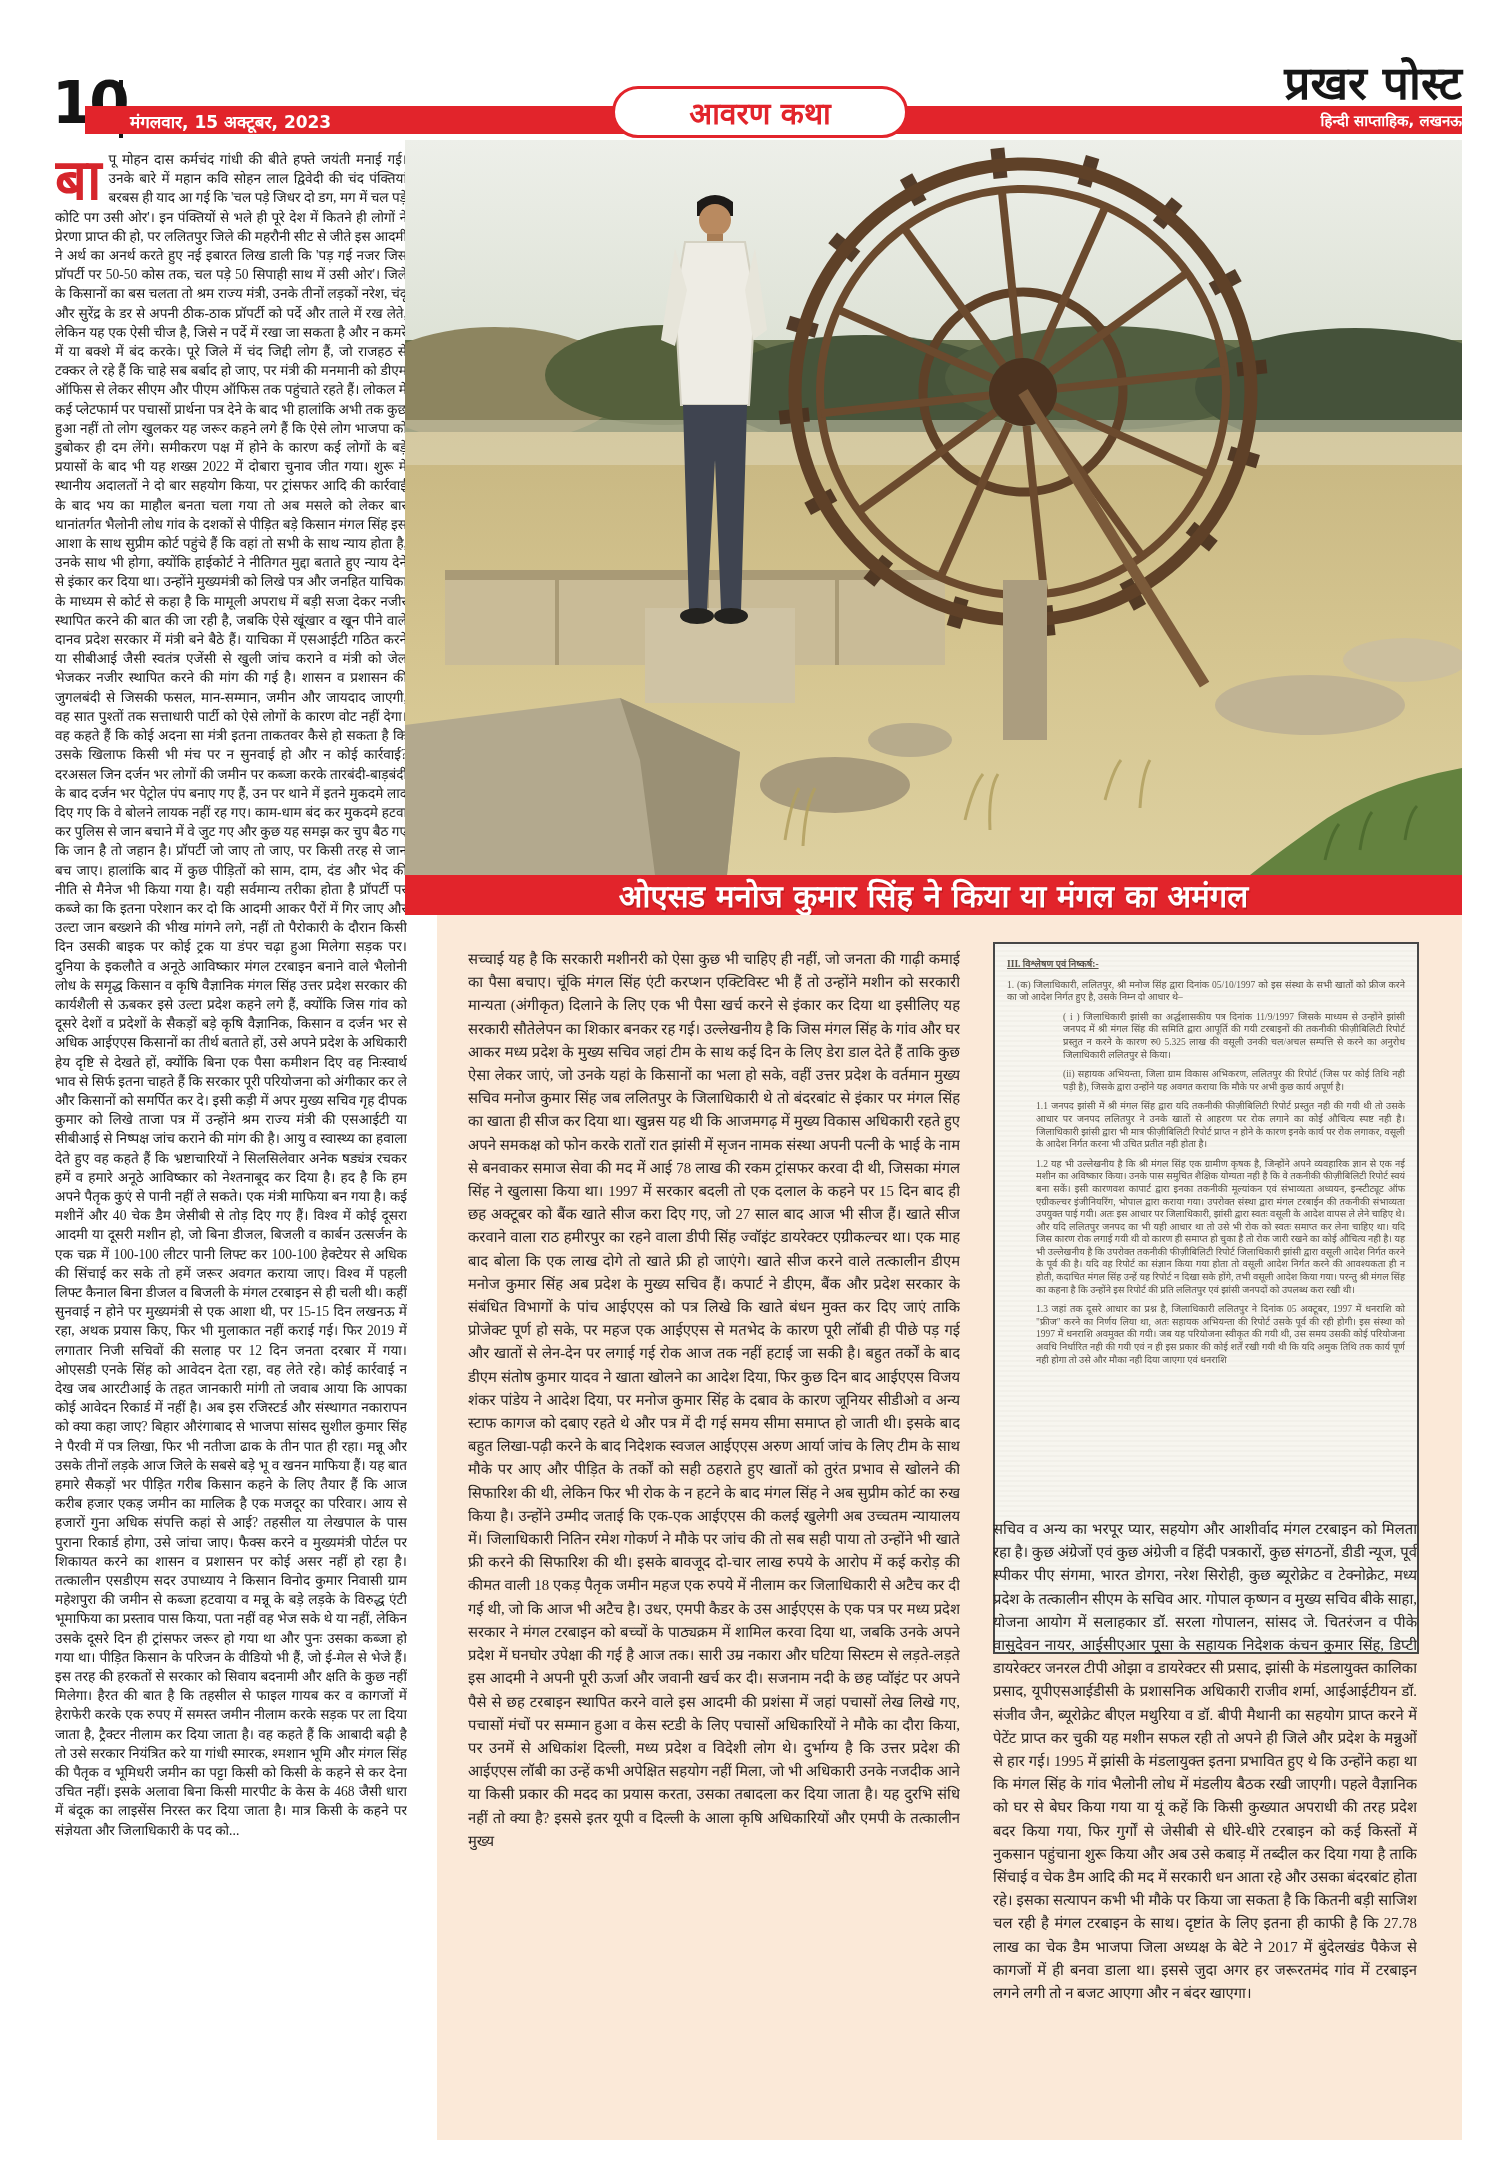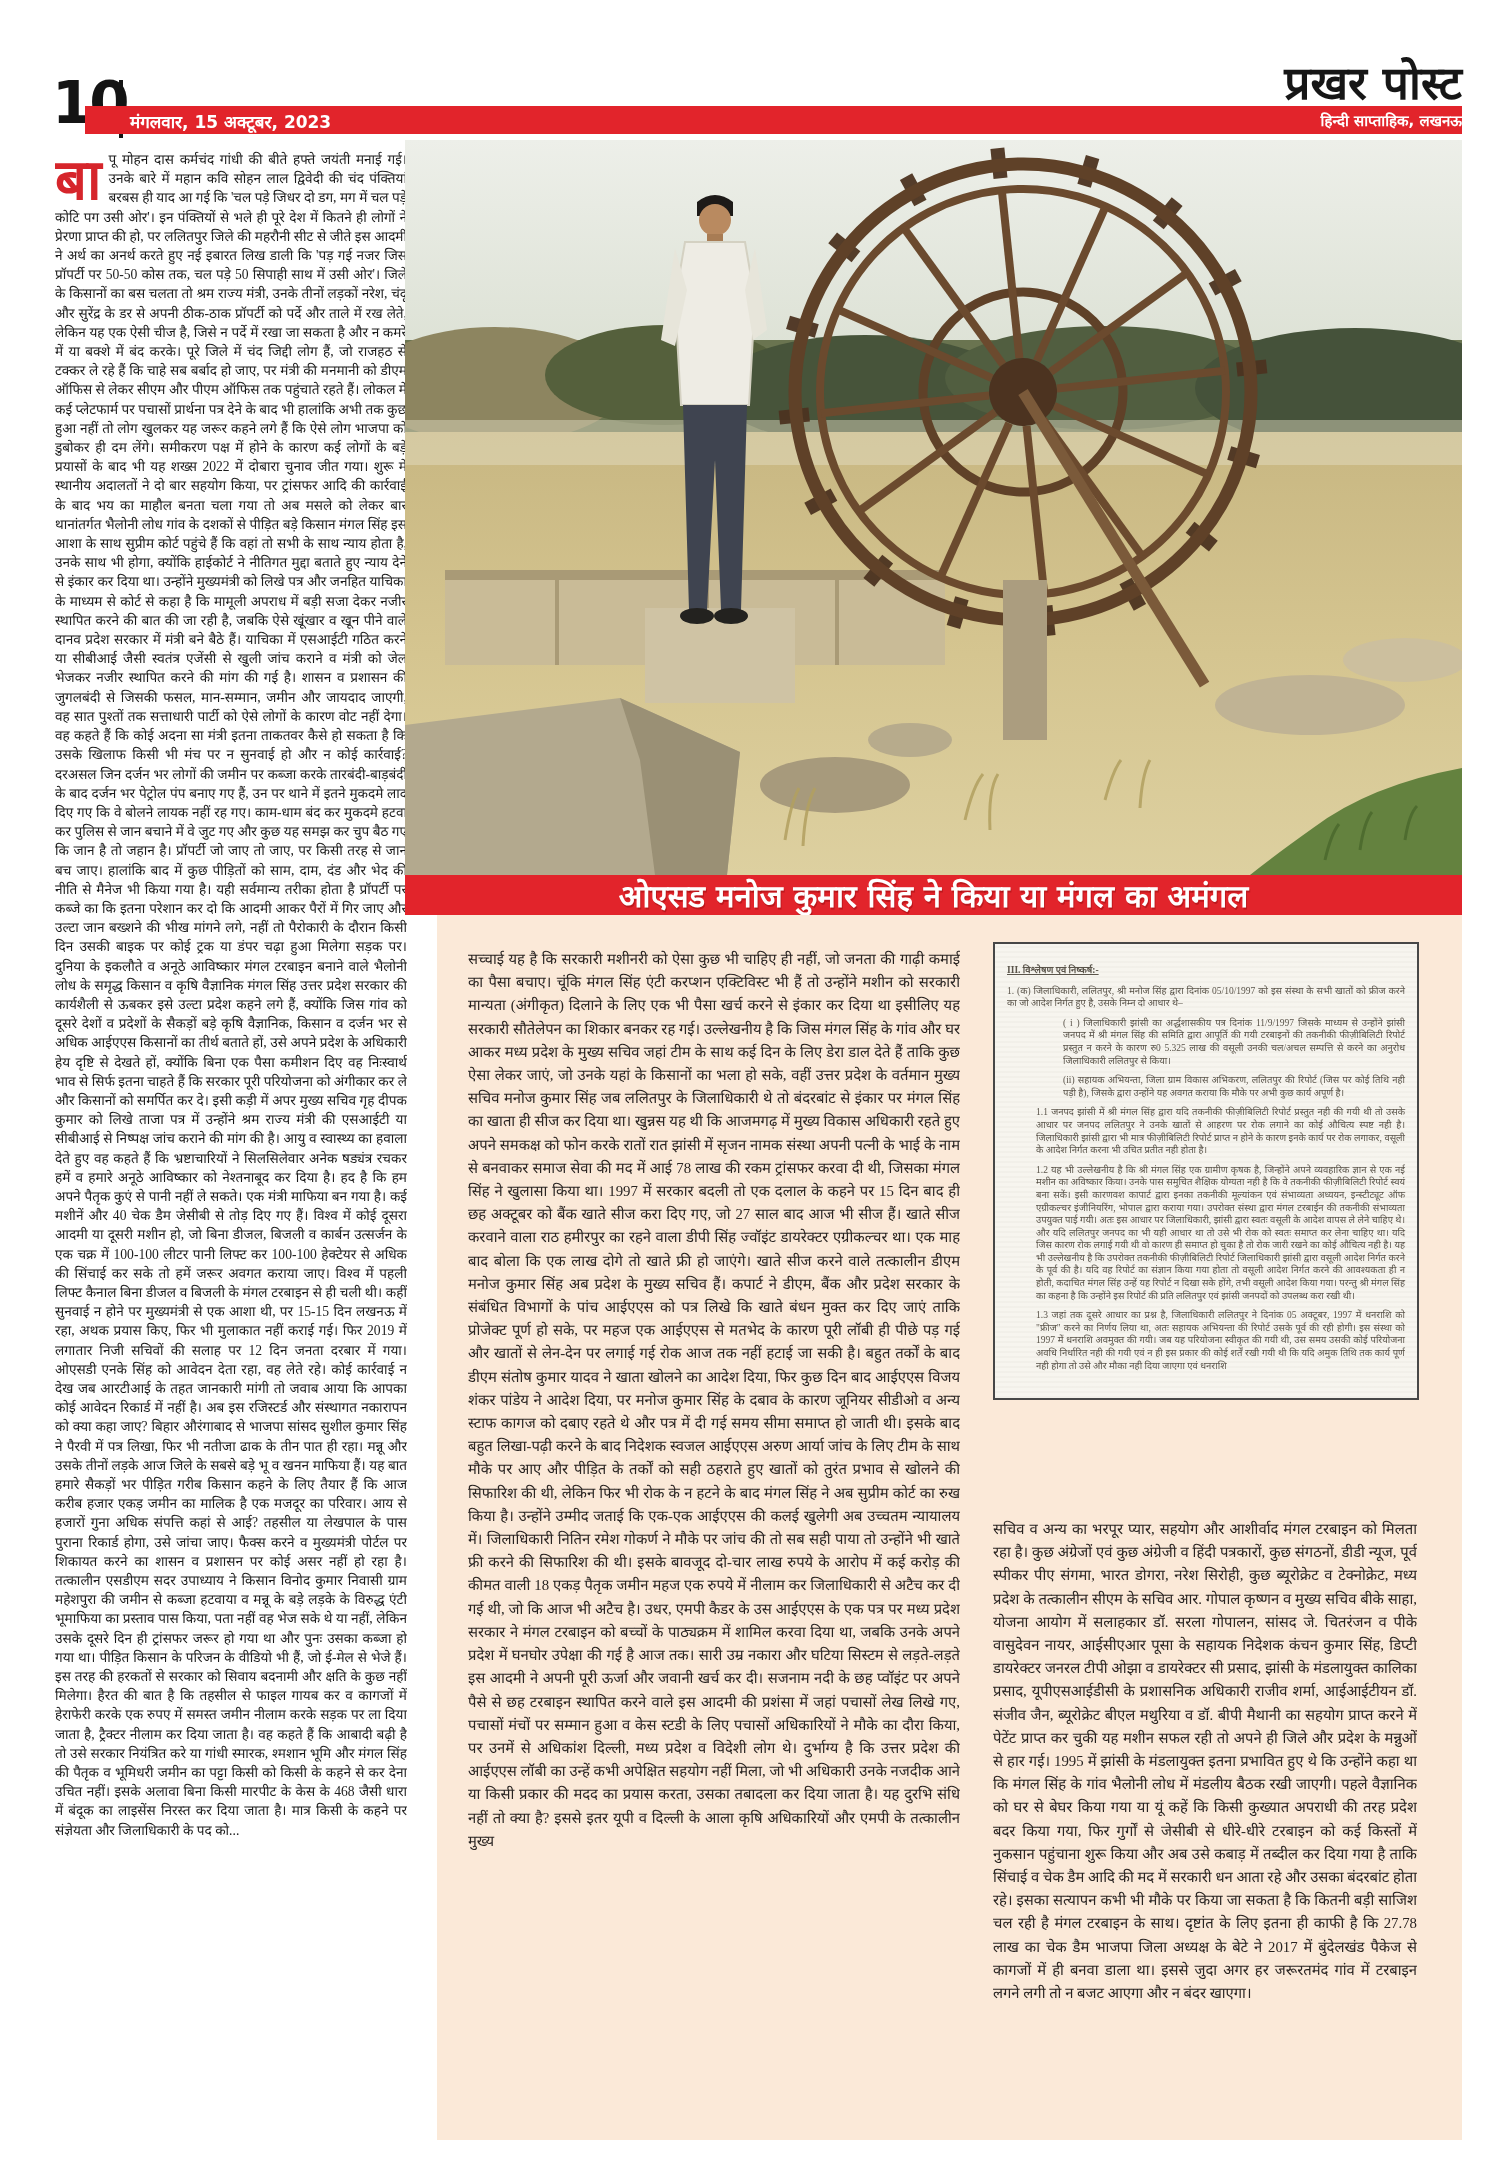--- a/index.html
+++ b/index.html
@@ -30,38 +30,39 @@
   .banner{position:absolute;left:405px;top:875px;width:1057px;height:40px;background:var(--red);
           display:flex;align-items:center;justify-content:center;color:#fff;
           font-family:"DejaVu Sans",sans-serif;font-weight:bold;font-size:31px;
           text-shadow:1px 2px 0 rgba(120,0,0,.35);}
   .article-bg{position:absolute;left:437px;top:915px;width:1025px;height:1225px;background:var(--peach);}
   .maincol{position:absolute;left:456px;top:948px;width:492px;height:1162px;overflow:hidden;
            font-size:14.8px;line-height:23.2px;text-align:justify;color:#282321;margin-left:12px;}
   .rightcol{position:absolute;left:993px;top:1518px;width:424px;height:590px;overflow:hidden;
             font-size:14.8px;line-height:23.2px;text-align:justify;color:#282321;}
   
-  .docbox{position:absolute;left:993px;top:942px;width:426px;height:458px;box-sizing:border-box;
-          background:#f7f5ef;border:2px solid #474747;padding:20px 12px;overflow:hidden;
+  .docbox{position:absolute;left:993px;top:942px;width:426px;height:712px;box-sizing:border-box;
+          background:#f7f5ef;border:2px solid #474747;padding:14px 12px;overflow:hidden;
           color:#5a544a;font-size:9.5px;line-height:12.6px;text-align:justify;
           background-image:repeating-linear-gradient(0deg,rgba(90,80,60,.03) 0 2px,transparent 2px 5px);}
   .docbox .dheading{font-weight:bold;text-decoration:underline;margin-bottom:8px;}
   .docbox p{margin:0 0 7px 0;}
   .docbox .d1,.docbox .d2{margin-left:56px;}
   .docbox .d3,.docbox .d4,.docbox .d5{margin-left:29px;}
 </style>
 </head>
 <body>
 
 <div class="page">
 
   <div class="pageno">10</div>
   <div class="pageno-bar"></div>
   <div class="dateband"></div>
   <div class="date">मंगलवार, 15 अक्टूबर, 2023</div>
+  <div class="badge">आवरण कथा</div>
   <div class="masthead">प्रखर पोस्ट</div>
   <div class="masthead-sub">हिन्दी साप्ताहिक, लखनऊ</div>
 
   <div class="leftcol">
     <span class="dropcap">बा</span><span>पू मोहन दास कर्मचंद गांधी की बीते हफ्ते जयंती मनाई गई। उनके बारे में महान कवि सोहन लाल द्विवेदी की चंद पंक्तियां बरबस ही याद आ गई कि 'चल पड़े जिधर दो डग, मग में चल पड़े कोटि पग उसी ओर'। इन पंक्तियों से भले ही पूरे देश में कितने ही लोगों ने प्रेरणा प्राप्त की हो, पर ललितपुर जिले की महरौनी सीट से जीते इस आदमी ने अर्थ का अनर्थ करते हुए नई इबारत लिख डाली कि 'पड़ गई नजर जिस प्रॉपर्टी पर 50-50 कोस तक, चल पड़े 50 सिपाही साथ में उसी ओर'। जिले के किसानों का बस चलता तो श्रम राज्य मंत्री, उनके तीनों लड़कों नरेश, चंदू और सुरेंद्र के डर से अपनी ठीक-ठाक प्रॉपर्टी को पर्दे और ताले में रख लेते, लेकिन यह एक ऐसी चीज है, जिसे न पर्दे में रखा जा सकता है और न कमरे में या बक्शे में बंद करके। पूरे जिले में चंद जिद्दी लोग हैं, जो राजहठ से टक्कर ले रहे हैं कि चाहे सब बर्बाद हो जाए, पर मंत्री की मनमानी को डीएम ऑफिस से लेकर सीएम और पीएम ऑफिस तक पहुंचाते रहते हैं। लोकल में कई प्लेटफार्म पर पचासों प्रार्थना पत्र देने के बाद भी हालांकि अभी तक कुछ हुआ नहीं तो लोग खुलकर यह जरूर कहने लगे हैं कि ऐसे लोग भाजपा को डुबोकर ही दम लेंगे। समीकरण पक्ष में होने के कारण कई लोगों के बड़े प्रयासों के बाद भी यह शख्स 2022 में दोबारा चुनाव जीत गया। शुरू में स्थानीय अदालतों ने दो बार सहयोग किया, पर ट्रांसफर आदि की कार्रवाई के बाद भय का माहौल बनता चला गया तो अब मसले को लेकर बार थानांतर्गत भैलोनी लोध गांव के दशकों से पीड़ित बड़े किसान मंगल सिंह इस आशा के साथ सुप्रीम कोर्ट पहुंचे हैं कि वहां तो सभी के साथ न्याय होता है, उनके साथ भी होगा, क्योंकि हाईकोर्ट ने नीतिगत मुद्दा बताते हुए न्याय देने से इंकार कर दिया था। उन्होंने मुख्यमंत्री को लिखे पत्र और जनहित याचिका के माध्यम से कोर्ट से कहा है कि मामूली अपराध में बड़ी सजा देकर नजीर स्थापित करने की बात की जा रही है, जबकि ऐसे खूंखार व खून पीने वाले दानव प्रदेश सरकार में मंत्री बने बैठे हैं। याचिका में एसआईटी गठित करने या सीबीआई जैसी स्वतंत्र एजेंसी से खुली जांच कराने व मंत्री को जेल भेजकर नजीर स्थापित करने की मांग की गई है। शासन व प्रशासन की जुगलबंदी से जिसकी फसल, मान-सम्मान, जमीन और जायदाद जाएगी, वह सात पुश्तों तक सत्ताधारी पार्टी को ऐसे लोगों के कारण वोट नहीं देगा। वह कहते हैं कि कोई अदना सा मंत्री इतना ताकतवर कैसे हो सकता है कि उसके खिलाफ किसी भी मंच पर न सुनवाई हो और न कोई कार्रवाई? दरअसल जिन दर्जन भर लोगों की जमीन पर कब्जा करके तारबंदी-बाड़बंदी के बाद दर्जन भर पेट्रोल पंप बनाए गए हैं, उन पर थाने में इतने मुकदमे लाद दिए गए कि वे बोलने लायक नहीं रह गए। काम-धाम बंद कर मुकदमे हटवा कर पुलिस से जान बचाने में वे जुट गए और कुछ यह समझ कर चुप बैठ गए कि जान है तो जहान है। प्रॉपर्टी जो जाए तो जाए, पर किसी तरह से जान बच जाए। हालांकि बाद में कुछ पीड़ितों को साम, दाम, दंड और भेद की नीति से मैनेज भी किया गया है। यही सर्वमान्य तरीका होता है प्रॉपर्टी पर कब्जे का कि इतना परेशान कर दो कि आदमी आकर पैरों में गिर जाए और उल्टा जान बख्शने की भीख मांगने लगे, नहीं तो पैरोकारी के दौरान किसी दिन उसकी बाइक पर कोई ट्रक या डंपर चढ़ा हुआ मिलेगा सड़क पर। दुनिया के इकलौते व अनूठे आविष्कार मंगल टरबाइन बनाने वाले भैलोनी लोध के समृद्ध किसान व कृषि वैज्ञानिक मंगल सिंह उत्तर प्रदेश सरकार की कार्यशैली से ऊबकर इसे उल्टा प्रदेश कहने लगे हैं, क्योंकि जिस गांव को दूसरे देशों व प्रदेशों के सैकड़ों बड़े कृषि वैज्ञानिक, किसान व दर्जन भर से अधिक आईएएस किसानों का तीर्थ बताते हों, उसे अपने प्रदेश के अधिकारी हेय दृष्टि से देखते हों, क्योंकि बिना एक पैसा कमीशन दिए वह निःस्वार्थ भाव से सिर्फ इतना चाहते हैं कि सरकार पूरी परियोजना को अंगीकार कर ले और किसानों को समर्पित कर दे। इसी कड़ी में अपर मुख्य सचिव गृह दीपक कुमार को लिखे ताजा पत्र में उन्होंने श्रम राज्य मंत्री की एसआईटी या सीबीआई से निष्पक्ष जांच कराने की मांग की है। आयु व स्वास्थ्य का हवाला देते हुए वह कहते हैं कि भ्रष्टाचारियों ने सिलसिलेवार अनेक षड्यंत्र रचकर हमें व हमारे अनूठे आविष्कार को नेश्तनाबूद कर दिया है। हद है कि हम अपने पैतृक कुएं से पानी नहीं ले सकते। एक मंत्री माफिया बन गया है। कई मशीनें और 40 चेक डैम जेसीबी से तोड़ दिए गए हैं। विश्व में कोई दूसरा आदमी या दूसरी मशीन हो, जो बिना डीजल, बिजली व कार्बन उत्सर्जन के एक चक्र में 100-100 लीटर पानी लिफ्ट कर 100-100 हेक्टेयर से अधिक की सिंचाई कर सके तो हमें जरूर अवगत कराया जाए। विश्व में पहली लिफ्ट कैनाल बिना डीजल व बिजली के मंगल टरबाइन से ही चली थी। कहीं सुनवाई न होने पर मुख्यमंत्री से एक आशा थी, पर 15-15 दिन लखनऊ में रहा, अथक प्रयास किए, फिर भी मुलाकात नहीं कराई गई। फिर 2019 में लगातार निजी सचिवों की सलाह पर 12 दिन जनता दरबार में गया। ओएसडी एनके सिंह को आवेदन देता रहा, वह लेते रहे। कोई कार्रवाई न देख जब आरटीआई के तहत जानकारी मांगी तो जवाब आया कि आपका कोई आवेदन रिकार्ड में नहीं है। अब इस रजिस्टर्ड और संस्थागत नकारापन को क्या कहा जाए? बिहार औरंगाबाद से भाजपा सांसद सुशील कुमार सिंह ने पैरवी में पत्र लिखा, फिर भी नतीजा ढाक के तीन पात ही रहा। मन्नू और उसके तीनों लड़के आज जिले के सबसे बड़े भू व खनन माफिया हैं। यह बात हमारे सैकड़ों भर पीड़ित गरीब किसान कहने के लिए तैयार हैं कि आज करीब हजार एकड़ जमीन का मालिक है एक मजदूर का परिवार। आय से हजारों गुना अधिक संपत्ति कहां से आई? तहसील या लेखपाल के पास पुराना रिकार्ड होगा, उसे जांचा जाए। फैक्स करने व मुख्यमंत्री पोर्टल पर शिकायत करने का शासन व प्रशासन पर कोई असर नहीं हो रहा है। तत्कालीन एसडीएम सदर उपाध्याय ने किसान विनोद कुमार निवासी ग्राम महेशपुरा की जमीन से कब्जा हटवाया व मन्नू के बड़े लड़के के विरुद्ध एंटी भूमाफिया का प्रस्ताव पास किया, पता नहीं वह भेज सके थे या नहीं, लेकिन उसके दूसरे दिन ही ट्रांसफर जरूर हो गया था और पुनः उसका कब्जा हो गया था। पीड़ित किसान के परिजन के वीडियो भी हैं, जो ई-मेल से भेजे हैं। इस तरह की हरकतों से सरकार को सिवाय बदनामी और क्षति के कुछ नहीं मिलेगा। हैरत की बात है कि तहसील से फाइल गायब कर व कागजों में हेराफेरी करके एक रुपए में समस्त जमीन नीलाम करके सड़क पर ला दिया जाता है, ट्रैक्टर नीलाम कर दिया जाता है। वह कहते हैं कि आबादी बढ़ी है तो उसे सरकार नियंत्रित करे या गांधी स्मारक, श्मशान भूमि और मंगल सिंह की पैतृक व भूमिधरी जमीन का पट्टा किसी को किसी के कहने से कर देना उचित नहीं। इसके अलावा बिना किसी मारपीट के केस के 468 जैसी धारा में बंदूक का लाइसेंस निरस्त कर दिया जाता है। मात्र किसी के कहने पर संज्ञेयता और जिलाधिकारी के पद को...</span>
   </div>
 
   <svg class="photo" viewBox="0 0 1057 735" preserveAspectRatio="none">
     <defs>
       <linearGradient id="skyGrad" x1="0" y1="0" x2="0" y2="1">

